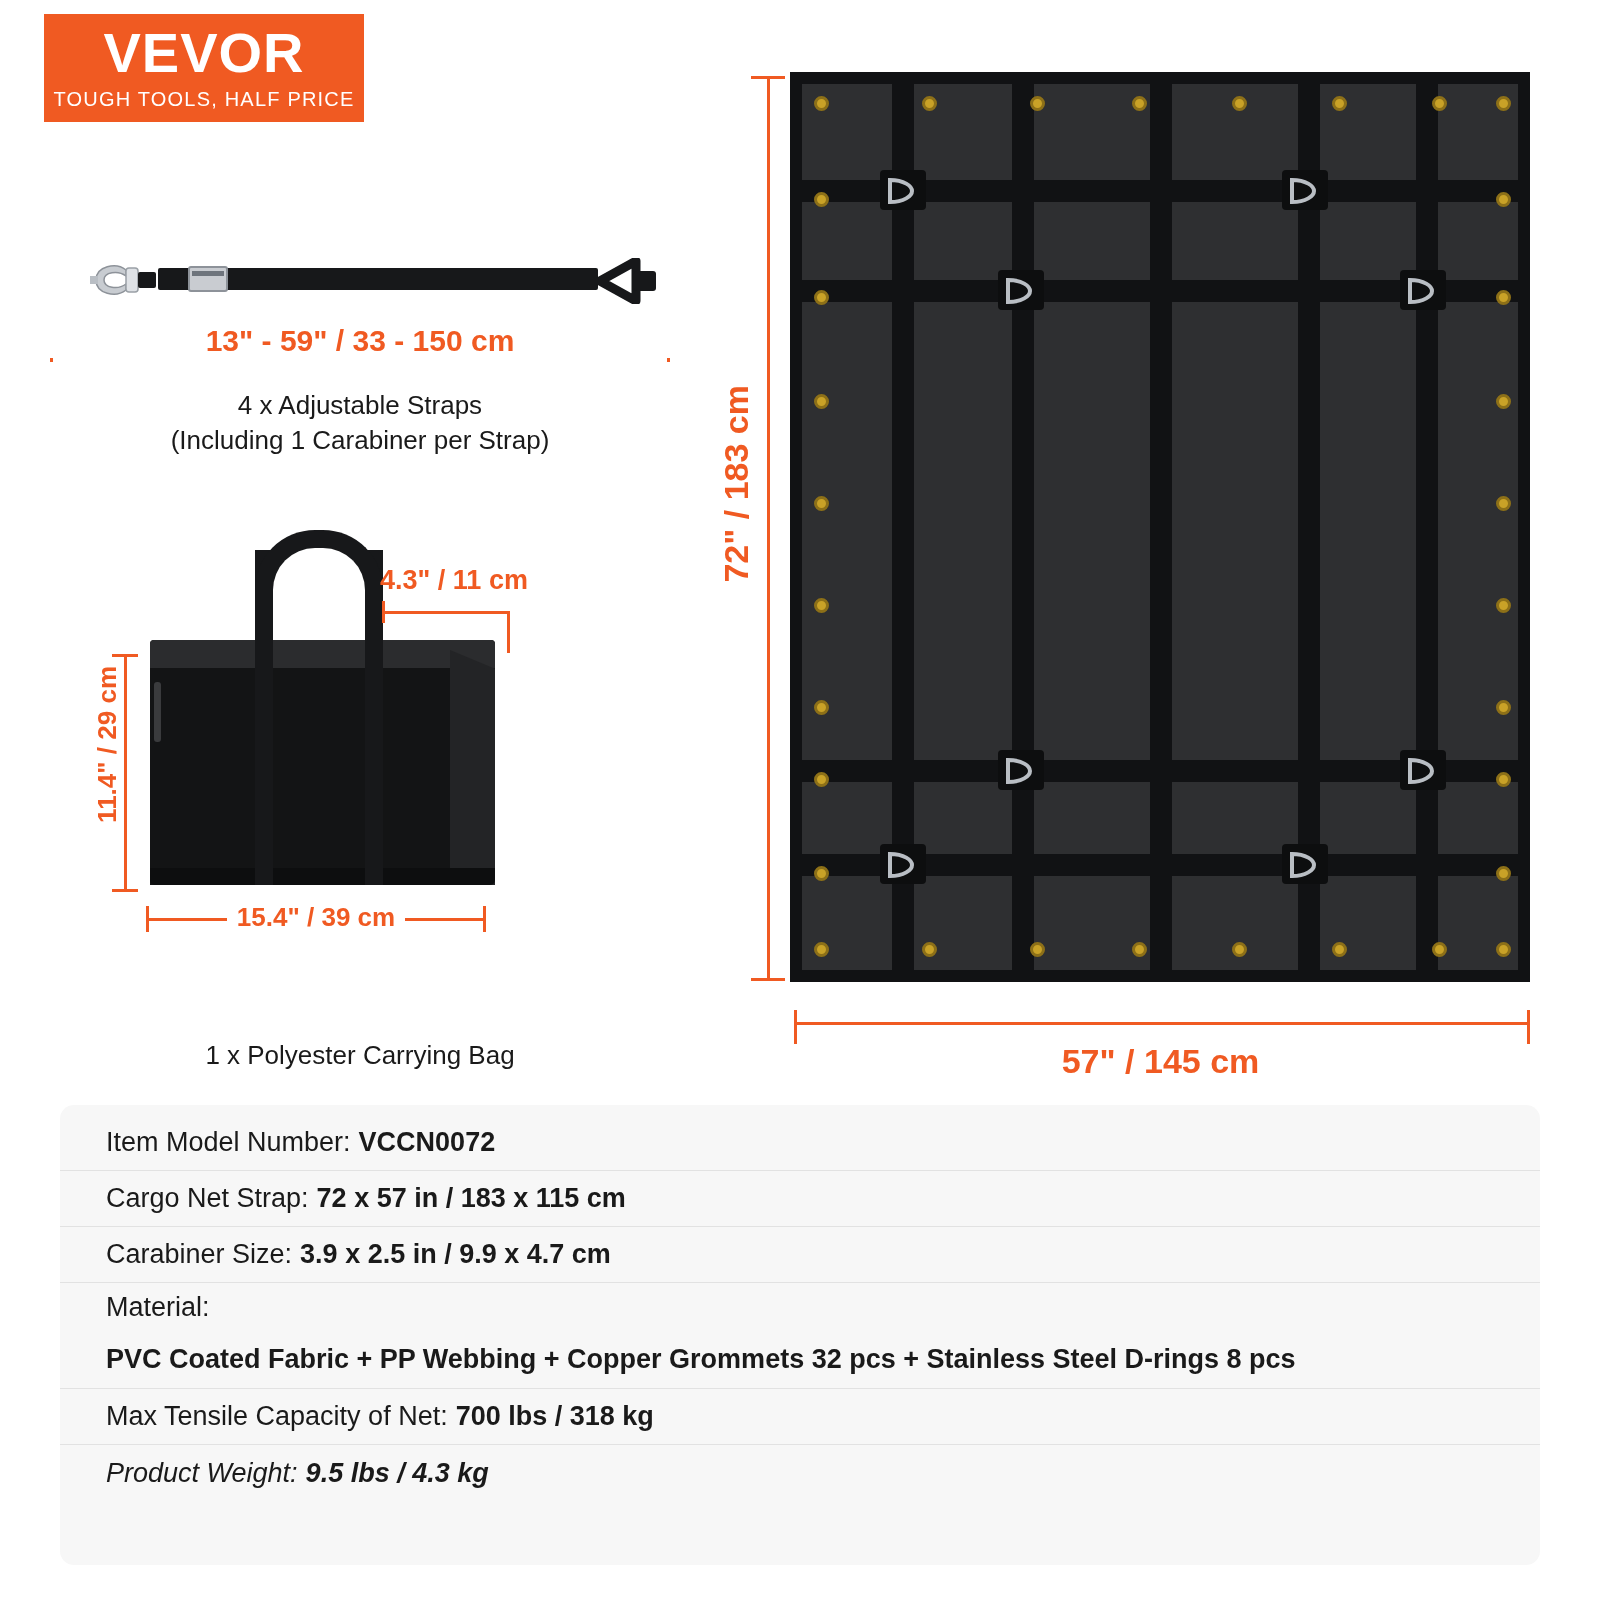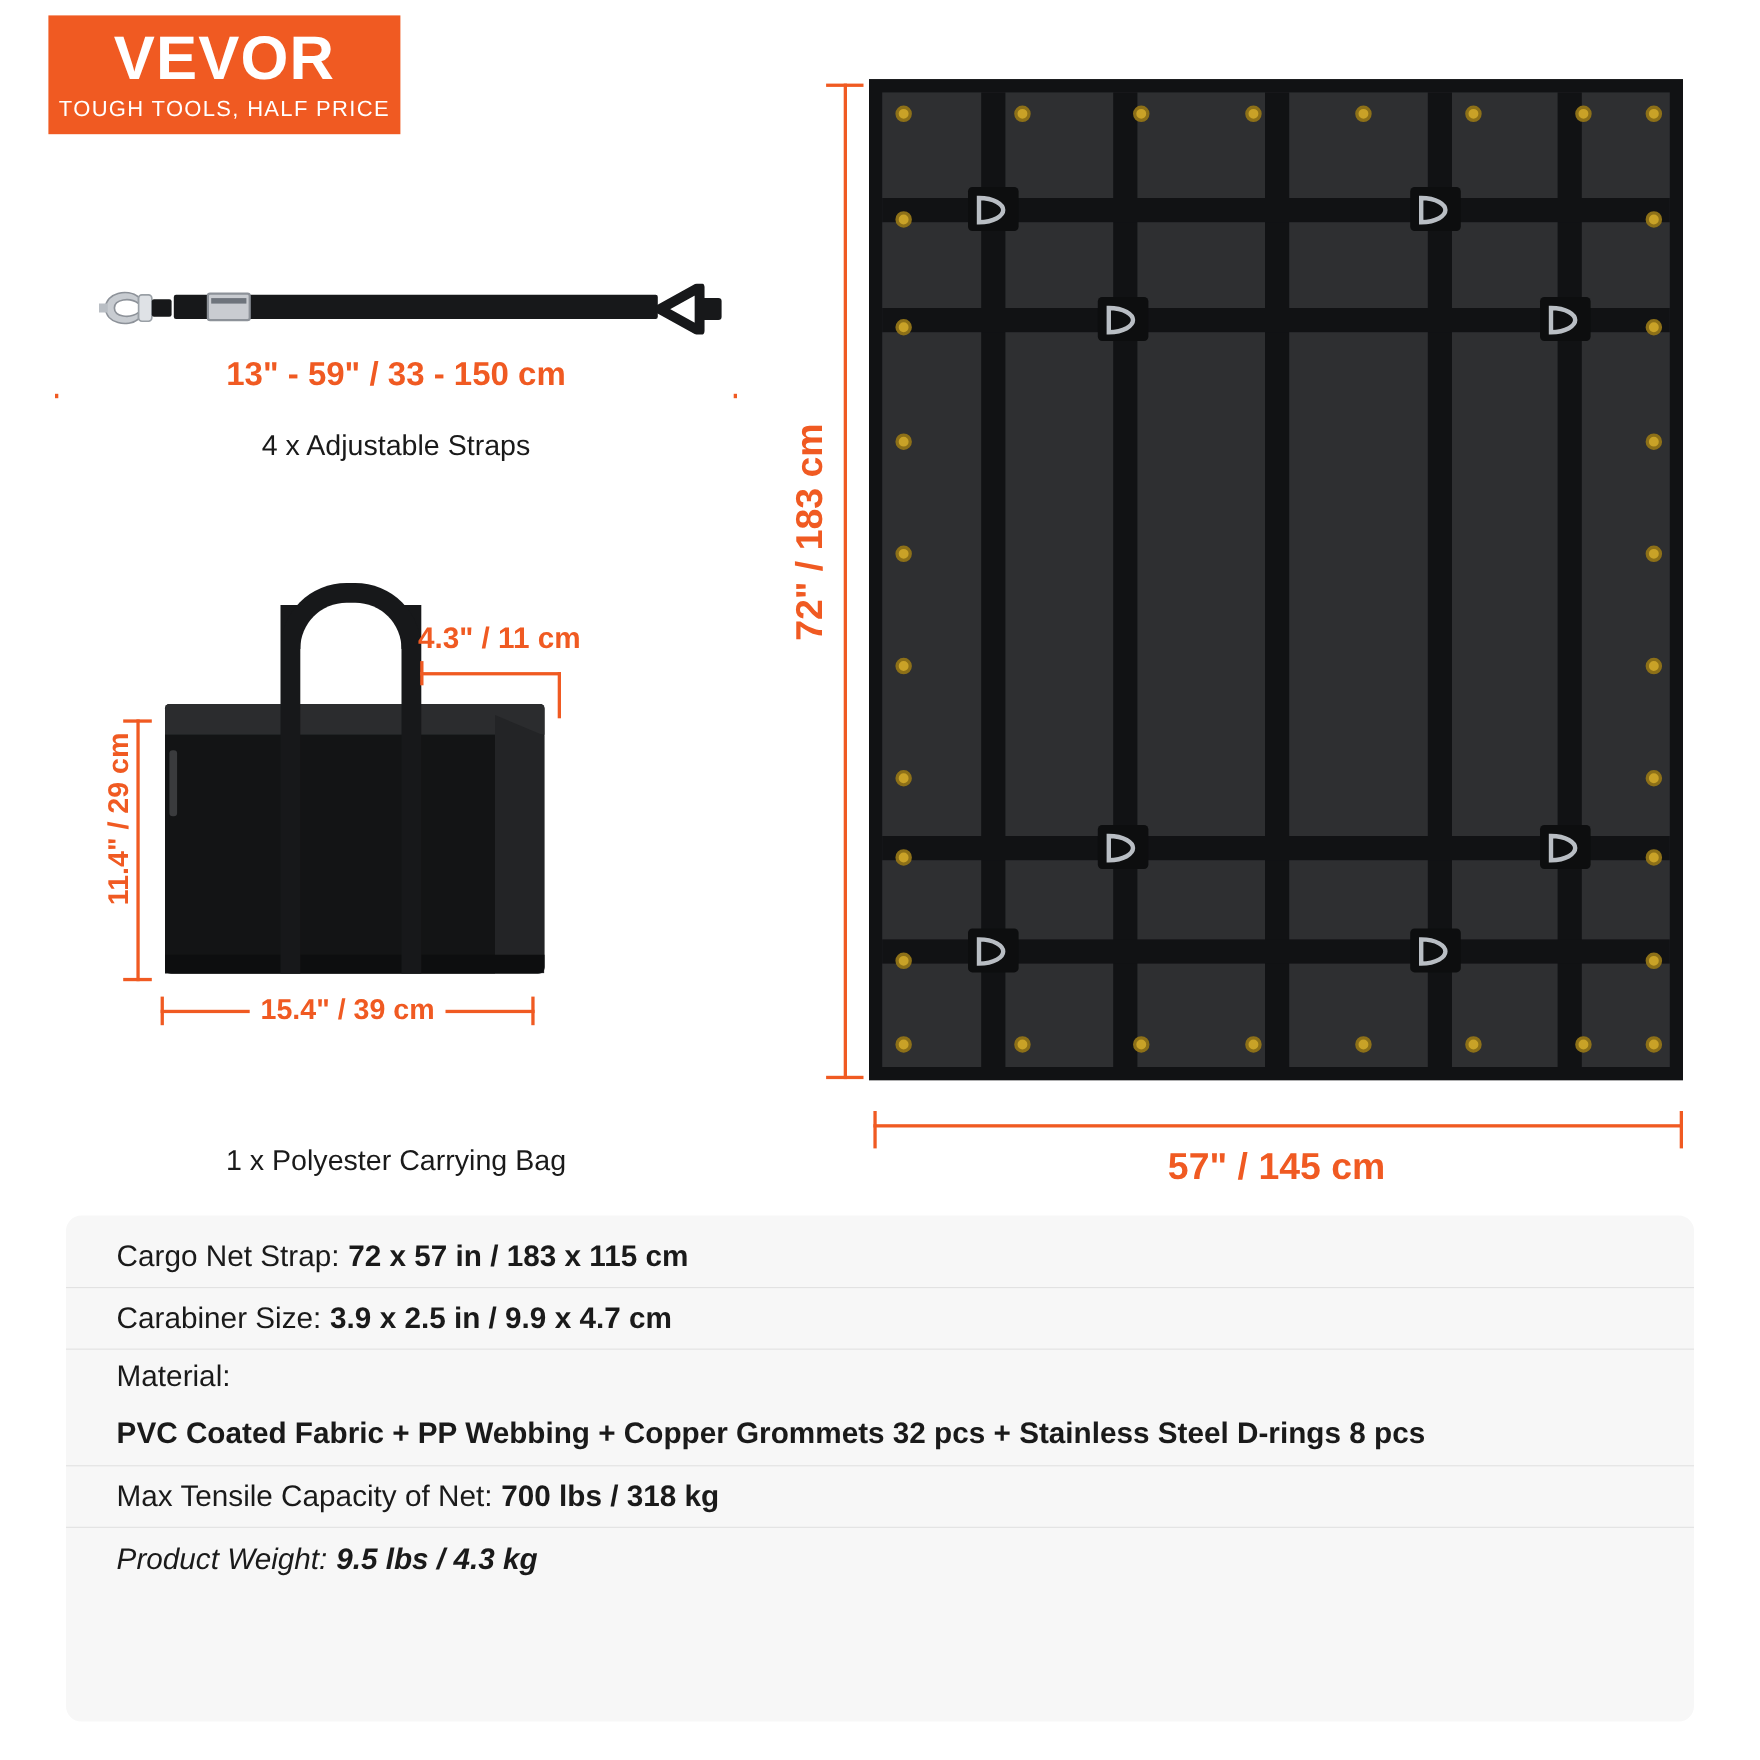--- a/index.html
+++ b/index.html
@@ -192,20 +192,21 @@
     <div class="dim-line-h" style="left:10px; top:18px; width:620px;"></div>
     <div class="dim-cap-v" style="left:10px; top:6px; height:26px;"></div>
     <div class="dim-cap-v" style="left:627px; top:6px; height:26px;"></div>
     <div class="dim-label" style="left:0; top:-6px; width:640px; text-align:center; font-size:30px; background:#fff;">
       <span style="background:#fff; padding:0 14px;">13" - 59" / 33 - 150 cm</span>
     </div>
   </div>
 
   <div class="strap-caption">
     <div>4 x Adjustable Straps</div>
+    <div>(Including 1 Carabiner per Strap)</div>
   </div>
 
   <div class="bag-wrap">
     <div class="bag-body"></div>
     <div class="bag-top"></div>
     <div class="bag-front"></div>
     <div class="bag-side"></div>
     <div class="bag-base"></div>
     <div class="bag-handle-l"></div>
     <div class="bag-handle-r"></div>
@@ -332,20 +333,24 @@
 
   <div class="dim-bottom">
     <div class="dim-line-h" style="left:6px; top:22px; width:736px;"></div>
     <div class="dim-cap-v" style="left:6px; top:10px; height:34px;"></div>
     <div class="dim-cap-v" style="left:739px; top:10px; height:34px;"></div>
     <div class="dim-label" style="left:0; top:42px; width:745px; text-align:center; font-size:34px;">57" / 145 cm</div>
   </div>
 
   <div class="spec">
     <div class="spec-row">
+      <span class="spec-label">Item Model Number:</span>
+      <span class="spec-value">VCCN0072</span>
+    </div>
+    <div class="spec-row">
       <span class="spec-label">Cargo Net Strap:</span>
       <span class="spec-value">72 x 57 in / 183 x 115 cm</span>
     </div>
     <div class="spec-row">
       <span class="spec-label">Carabiner Size:</span>
       <span class="spec-value">3.9 x 2.5 in / 9.9 x 4.7 cm</span>
     </div>
     <div class="spec-row material-head">
       <span class="spec-label">Material:</span>
     </div>

